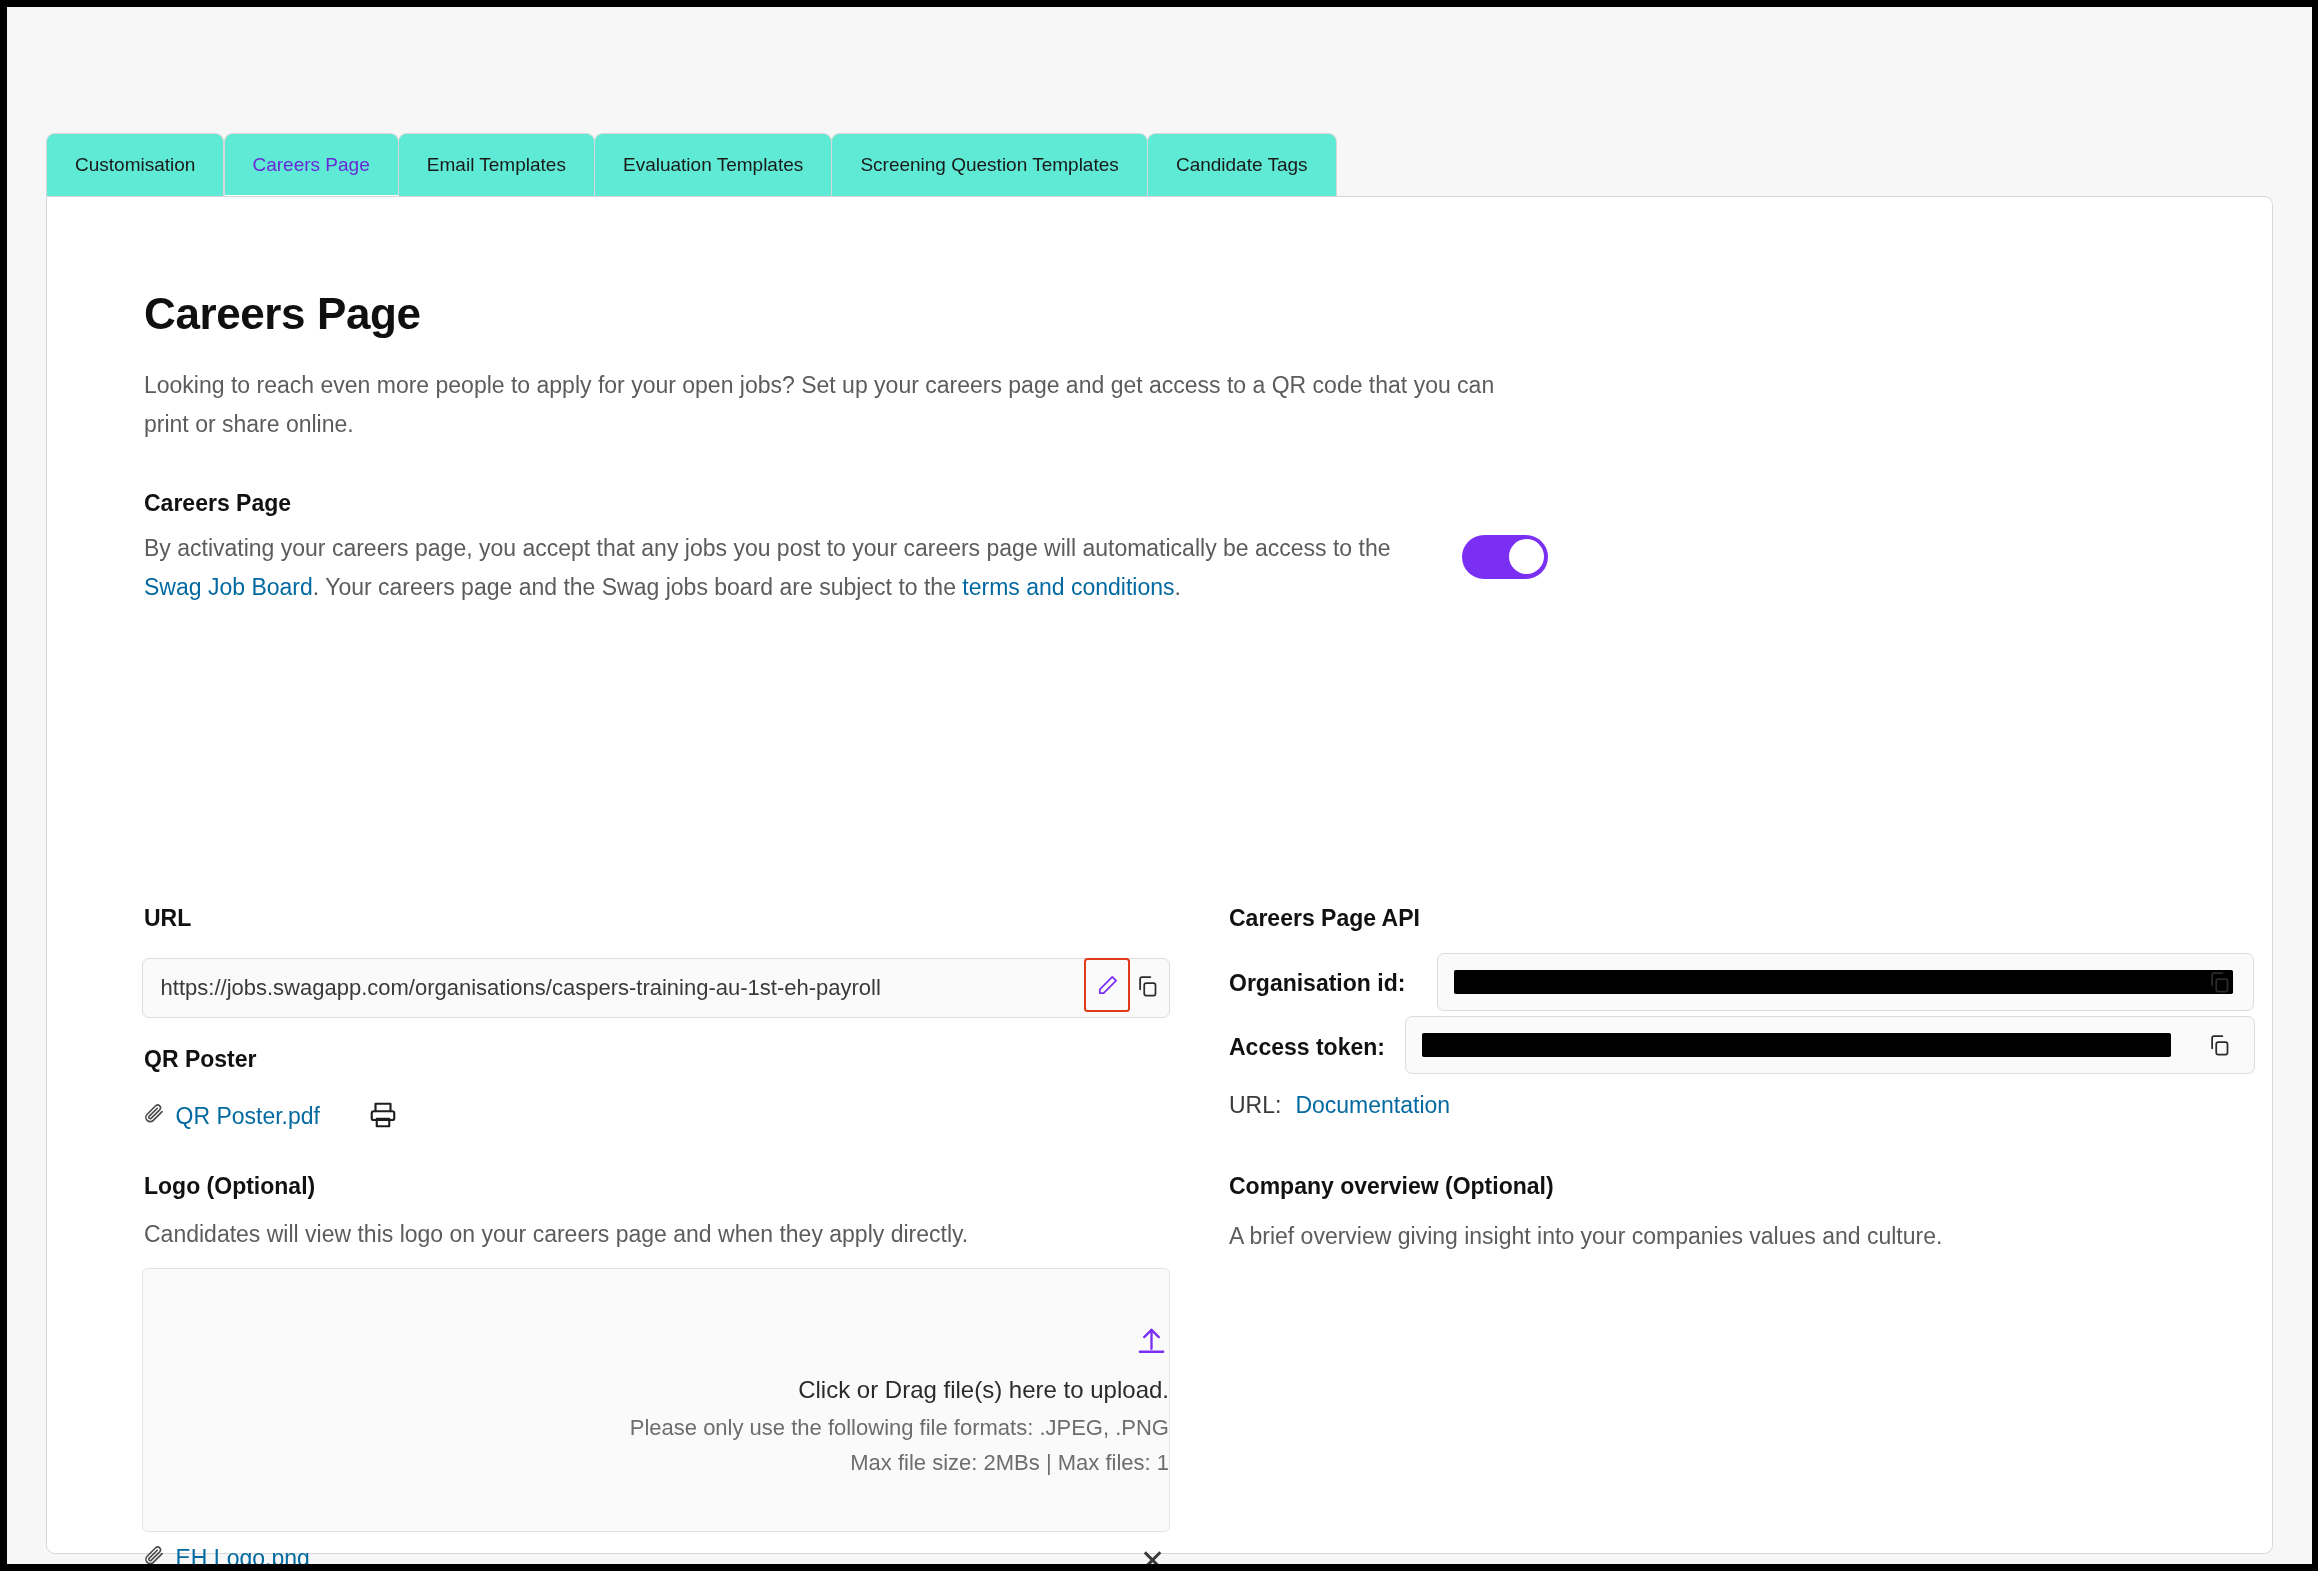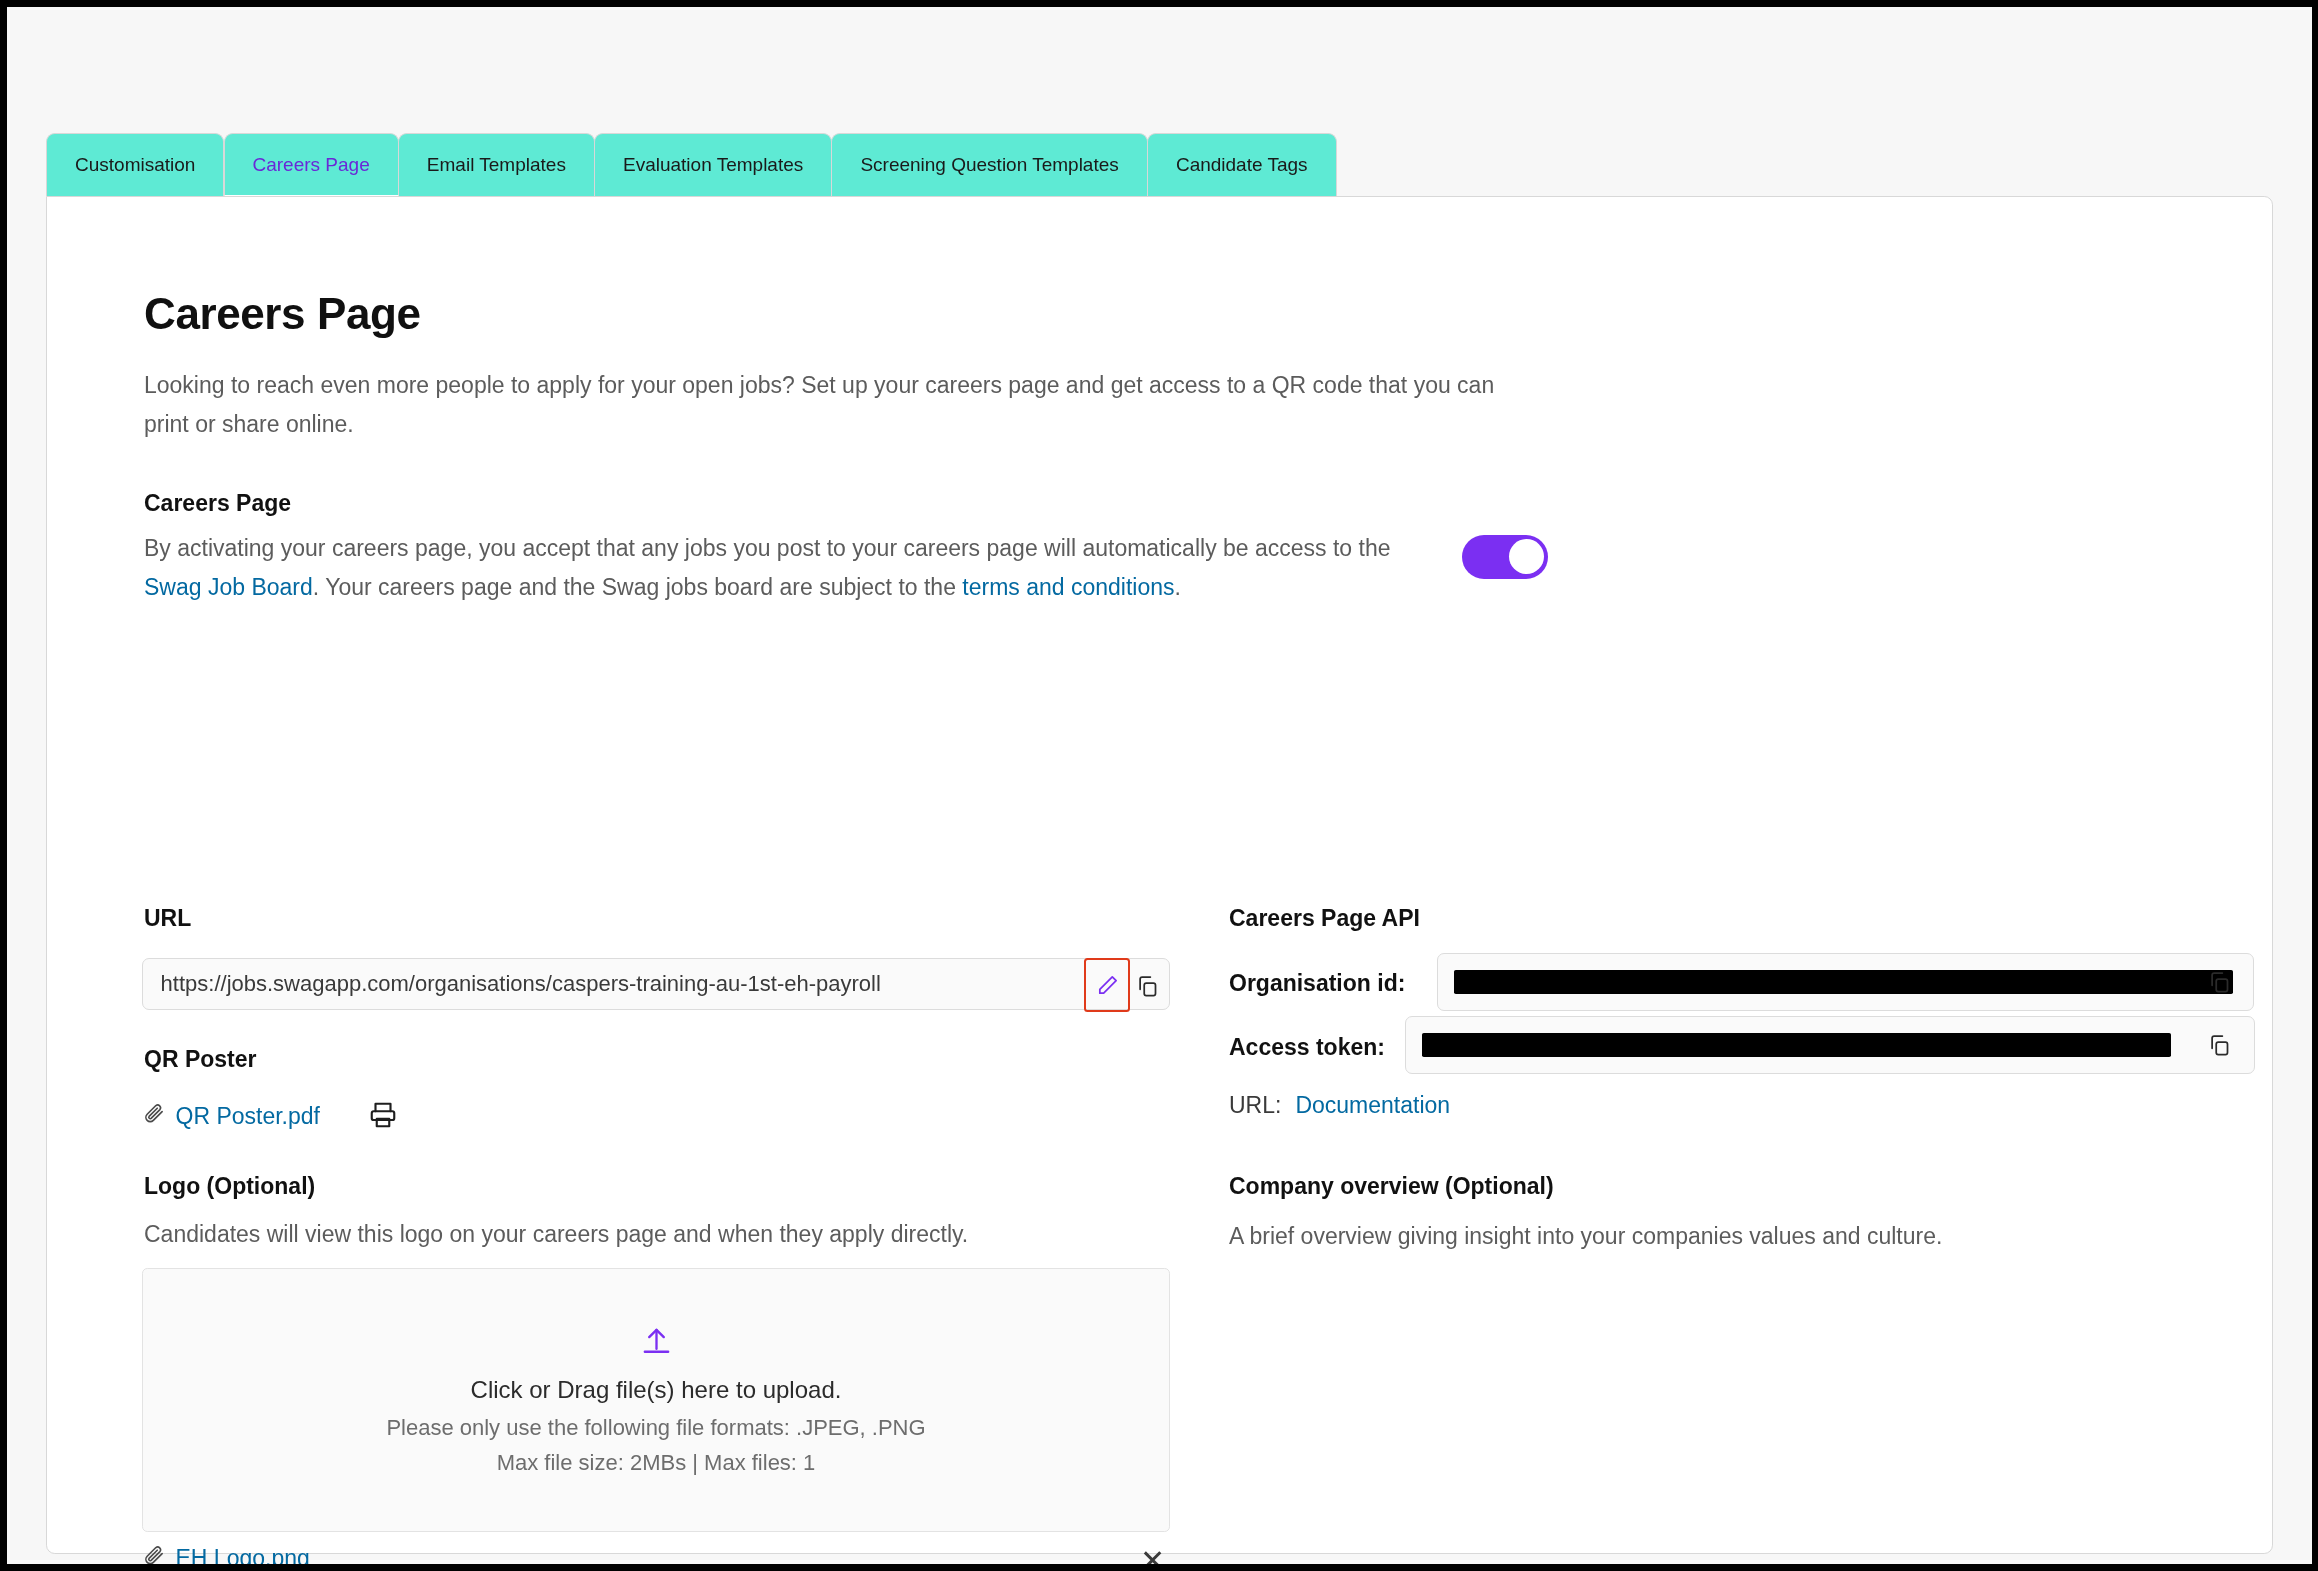--- a/index.html
+++ b/index.html
@@ -121,21 +121,21 @@
     width: 35px; height: 35px;
     border-radius: 50%;
     background: #fff;
   }
 
   
   .url-label { position: absolute; left: 97px; top: 708px; }
   .url-field {
     position: absolute;
     left: 95px; top: 761px;
-    width: 1028px; height: 52px;
+    width: 1028px; height: 60px;
     background: #fafafa;
     border: 0.9px solid #dcdcdc;
     border-radius: 7px;
     display: flex;
     align-items: center;
     padding: 0 17.6px;
     font-size: 22px;
     color: #3a3a3a;
     overflow: hidden;
     white-space: nowrap;
@@ -179,21 +179,21 @@
   .logo-desc  { position: absolute; left: 97px; top: 1018px; width: 1055px; }
   .dropzone {
     position: absolute;
     left: 95px; top: 1071px;
     width: 1028px; height: 264px;
     background: #fafafa;
     border: 0.9px solid #e3e3e3;
     border-radius: 5.3px;
     display: flex;
     flex-direction: column;
-    align-items: center;
+    align-items: flex-end;
     justify-content: center;
     cursor: pointer;
   }
   .dz-line1 { font-size: 24px; color: #2b2b2b; margin-top: 14px; }
   .dz-line2 { font-size: 22px; color: #6d6d6d; margin-top: 10.5px; }
   .dz-line3 { font-size: 22px; color: #6d6d6d; margin-top: 8.8px; }
   .logo-file {
     position: absolute; left: 95px; top: 1347px;
     display: flex; align-items: center; gap: 10.5px;
     font-size: 23px;

